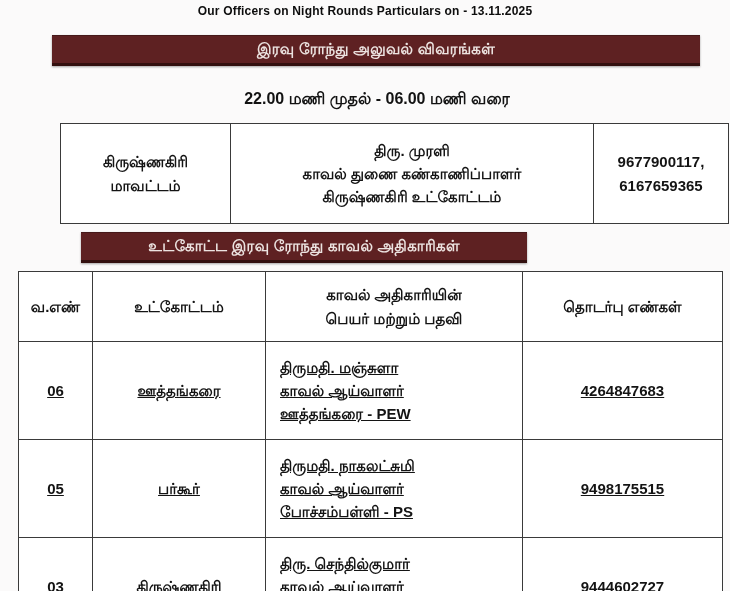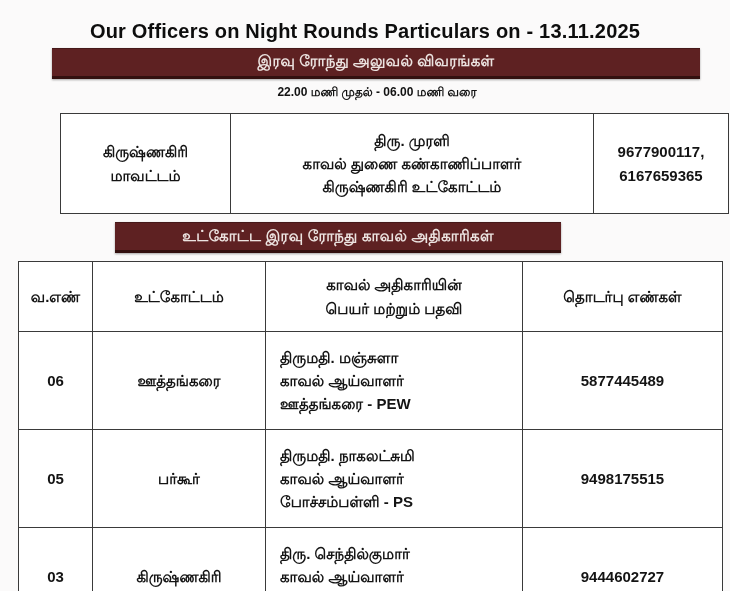--- a/index.html
+++ b/index.html
@@ -14,58 +14,57 @@
     color: #111111;
   }
 
   .page {
     position: relative;
     width: 730px;
     height: 591px;
   }
 
   .title {
-    padding-top: 20px;
+    padding-top: 4px;
     text-align: center;
-    font-size: 20px;
+    font-size: 12px;
     letter-spacing: 0.2px;
     color: #0d0d0d;
   }
 
   .banner {
     background: #5e2122;
     color: #ece3e0;
     font-size: 15px;
     text-align: center;
     display: flex;
     align-items: center;
     justify-content: center;
     height: 31px;
     border-top: 1px solid #46191a;
     border-bottom: 3px solid #33100f;
     box-shadow: 0 1px 2px rgba(0,0,0,0.35);
     letter-spacing: 0.3px;
   }
 
   .banner-primary {
-    margin: 5px 30px 0 52px;
+    margin: 17px 30px 0 52px;
     width: 648px;
-    font-family: Liberation Serif, serif;
   }
 
   .banner-secondary {
-    margin: 8px 0 0 115px;
+    margin: 8px 0 0 81px;
     width: 446px;
   }
 
   .time-range {
-    margin-top: 6px;
+    margin-top: 24px;
     text-align: center;
     padding-left: 24px;
-    font-size: 12px;
+    font-size: 16px;
     color: #121212;
   }
 
   table {
     border-collapse: collapse;
     table-layout: fixed;
   }
 
   td, th {
     border: 1px solid #3a3a3a;
@@ -95,20 +94,21 @@
   }
 
   .officers-table th {
     height: 70px;
     text-align: center;
   }
 
   .officers-table td {
     height: 98px;
     text-align: center;
+    text-decoration: underline;
   }
 
   .ot-col1 { width: 74px; }
   .ot-col2 { width: 173px; margin-top: 44px; }
   .ot-col3 { width: 257px; margin-top: 42px; }
   .ot-col4 { width: 200px; }
 
   .officers-table td.officer-detail-cell {
     text-align: left;
     padding-left: 14px;
@@ -155,21 +155,21 @@
         <th class="ot-col4">தொடர்பு எண்கள்</th>
       </tr>
     </thead>
     <tbody>
       <tr>
         <td class="ot-col1">06</td>
         <td class="ot-col2">ஊத்தங்கரை</td>
         <td class="ot-col3 officer-detail-cell">திருமதி. மஞ்சுளா
 காவல் ஆய்வாளர்
 ஊத்தங்கரை - PEW</td>
-        <td class="ot-col4">5877445489</td>
+        <td class="ot-col4">4264847683</td>
       </tr>
       <tr>
         <td class="ot-col1">05</td>
         <td class="ot-col2">பர்கூர்</td>
         <td class="ot-col3 officer-detail-cell">திருமதி. நாகலட்சுமி
 காவல் ஆய்வாளர்
 போச்சம்பள்ளி - PS</td>
         <td class="ot-col4">9498175515</td>
       </tr>
       <tr>

